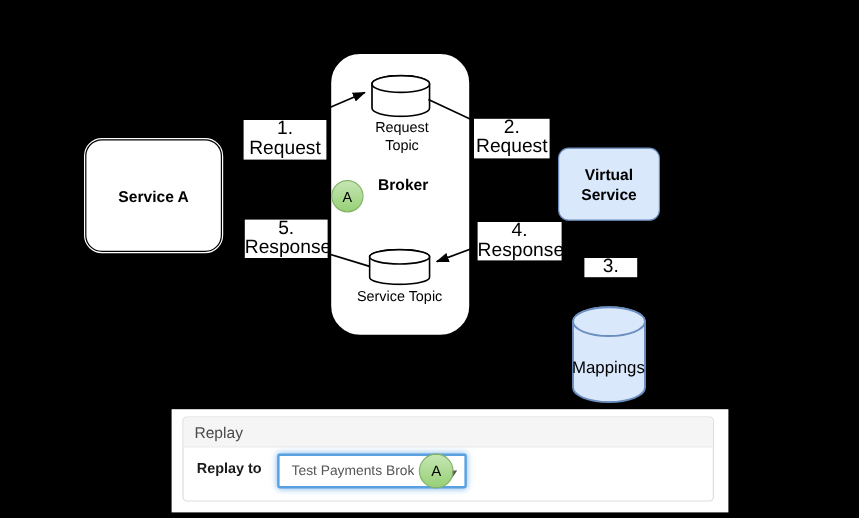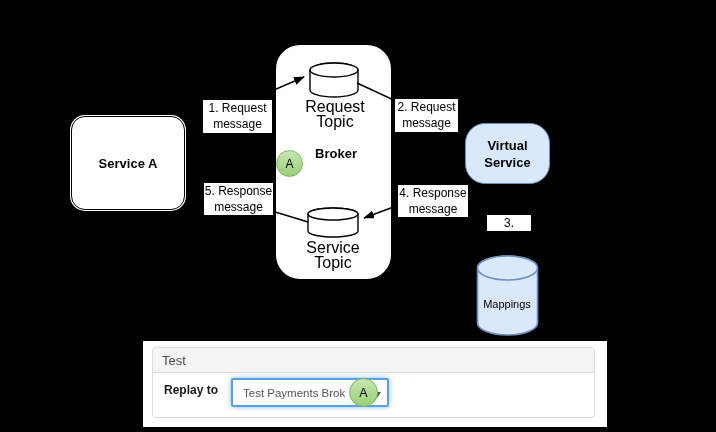--- a/index.html
+++ b/index.html
@@ -48,58 +48,58 @@
     position:absolute;left:1px;top:1px;right:1px;bottom:1px;
     border:1px solid var(--shape-border);
     border-radius:14px;
     display:flex;align-items:center;justify-content:center;
     font-weight:bold;font-size:13px;color:#000;
   }
   .virtual-service{
     left:465px;top:123px;width:85px;height:61px;
     background:var(--blue-fill);
     border:1px solid var(--blue-border);
-    border-radius:20px;
+    border-radius:9px;
     z-index:1;
     display:flex;align-items:center;justify-content:center;text-align:center;
     font-weight:bold;font-size:13px;line-height:17px;color:#000;
   }
   .cyl{z-index:2;}
   .cyl-body{fill:var(--shape-white-fill);stroke:var(--shape-border);stroke-width:1.4;}
   .cyl-top{fill:var(--shape-white-fill);stroke:var(--shape-border);stroke-width:1.4;}
   .cyl-body-blue{fill:var(--blue-fill);stroke:var(--blue-border);stroke-width:1.6;}
   .cyl-top-blue{fill:var(--blue-fill);stroke:var(--blue-border);stroke-width:1.6;}
   .shape-label{
-    text-align:center;font-size:16px;line-height:15px;color:#000;z-index:2;
+    text-align:center;font-size:12px;line-height:15px;color:#000;z-index:2;
   }
   .broker-label{
     left:296px;top:146px;width:80px;
     text-align:center;font-weight:bold;font-size:13px;color:#000;z-index:2;
   }
   .mappings-label{
     left:476px;top:298px;width:62px;
-    text-align:center;font-size:11px;color:#000;z-index:3;
+    text-align:center;font-size:14px;color:#000;z-index:3;
   }
   .badge{
     width:27px;height:27px;border-radius:50%;
     background:linear-gradient(180deg,var(--green-fill-top),var(--green-fill-bottom));
     border:1px solid var(--green-border);
     display:flex;align-items:center;justify-content:center;
     font-size:12px;color:#000;
     z-index:6;
   }
   .broker-badge{left:276px;top:150px;}
 
   
   .connectors{left:0;top:0;z-index:4;pointer-events:none;}
 
   
   .edge-label{
     background:var(--shape-white-fill);
-    color:#000;font-size:12px;line-height:16px;text-align:center;
+    color:#000;font-size:16px;line-height:16px;text-align:center;
     z-index:5;
   }
   .el1{left:203px;top:100px;width:69px;height:33px;}
   .el2{left:395px;top:99px;width:63px;height:33px;}
   .el3{left:487px;top:215px;width:44px;height:16px;}
   .el4{left:398px;top:185px;width:70px;height:32px;}
   .el5{left:204px;top:183px;width:69px;height:32px;}
 
   
   .page-white{
@@ -205,21 +205,21 @@
 <div class="abs edge-label el1">1. Request message</div>
 <div class="abs edge-label el2">2. Request message</div>
 <div class="abs edge-label el3">3. Match</div>
 <div class="abs edge-label el4">4. Response message</div>
 <div class="abs edge-label el5">5. Response message</div>
 
 <div class="abs page-white"></div>
 
 <div class="abs panel">
   <div class="panel-header">
-    <span>Test</span>
+    <span>Replay</span>
   </div>
   <div class="panel-body">
     <span class="replay-label">Replay to</span>
     <div class="replay-select">
       <span class="replay-select-value">Test Payments Brok</span>
       <span class="caret"></span>
     </div>
     <div class="badge select-badge">
       <span>A</span>
     </div>

